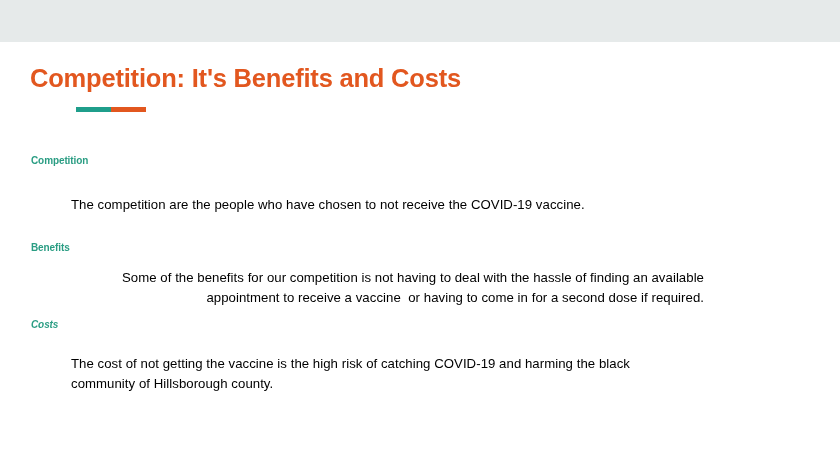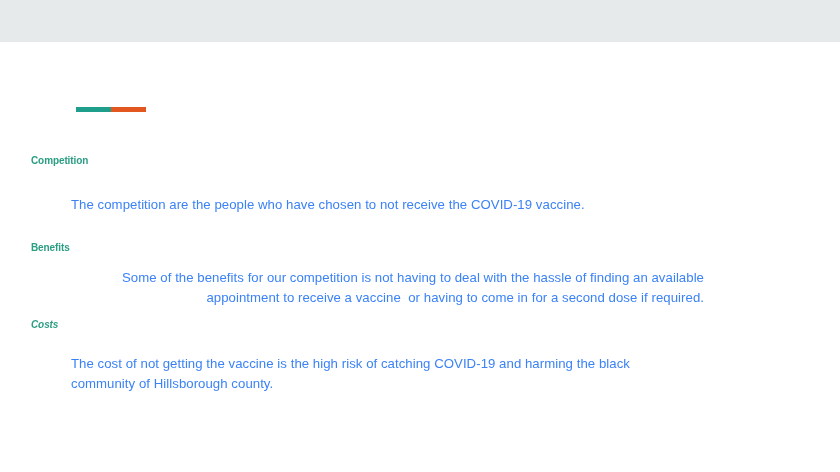--- a/index.html
+++ b/index.html
@@ -71,40 +71,41 @@
     font-size: 10px;
     font-weight: bold;
     color: #2a9d83;
     letter-spacing: -0.1px;
   }
   .section-body {
     margin: 0;
     padding: 0;
     font-size: 13.2px;
     font-weight: normal;
-    color: #3b82f6;
+    color: #000000;
     line-height: 19.5px;
     letter-spacing: 0.05px;
     white-space: pre-wrap;
   }
   
   .h-competition { position: absolute; left: 31px; top: 5px; }
   .p-competition { position: absolute; left: 71px; top: 45px; width: 700px; }
   .h-benefits    { position: absolute; left: 31px; top: 84px; margin-top: 8px; }
   .p-benefits    { position: absolute; left: 56px; top: 118px; width: 648px; text-align: right; }
   .h-costs       { position: absolute; left: 31px; top: 169px; font-style: italic; }
   .p-costs       { position: absolute; left: 71px; top: 204px; width: 625px; }
 </style>
 </head>
 <body>
 
 <div class="slide">
 
   <div class="top-band"></div>
 
+  <div class="title">Competition: It's Benefits and Costs</div>
 
   <div class="divider">
     <div class="divider-teal"></div>
     <div class="divider-orange"></div>
   </div>
 
   <div class="content">
 
     <div class="section">
       <h2 class="section-heading h-competition">Competition</h2>

